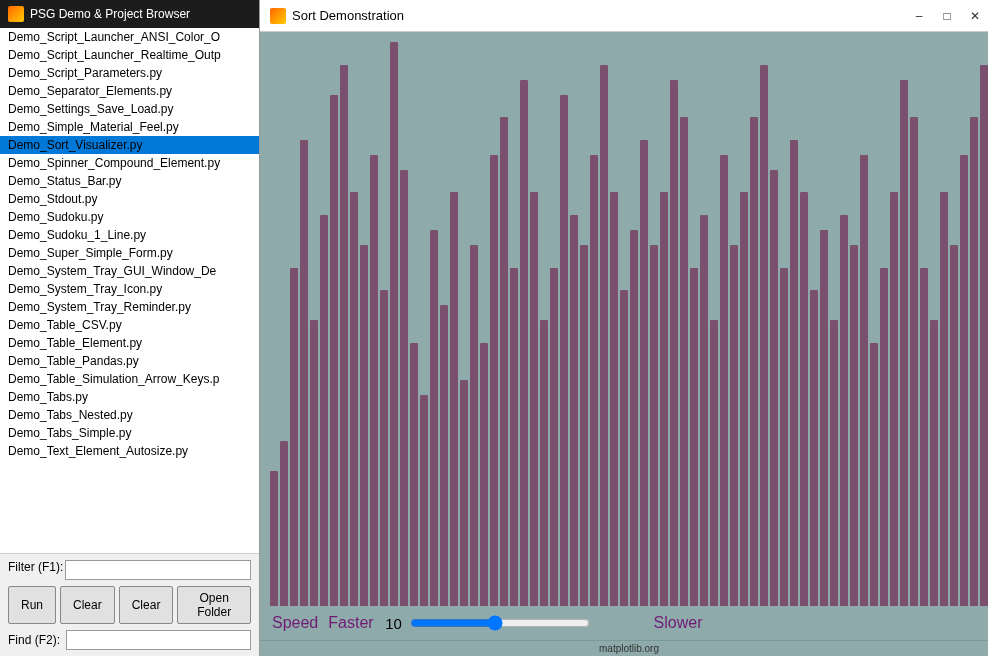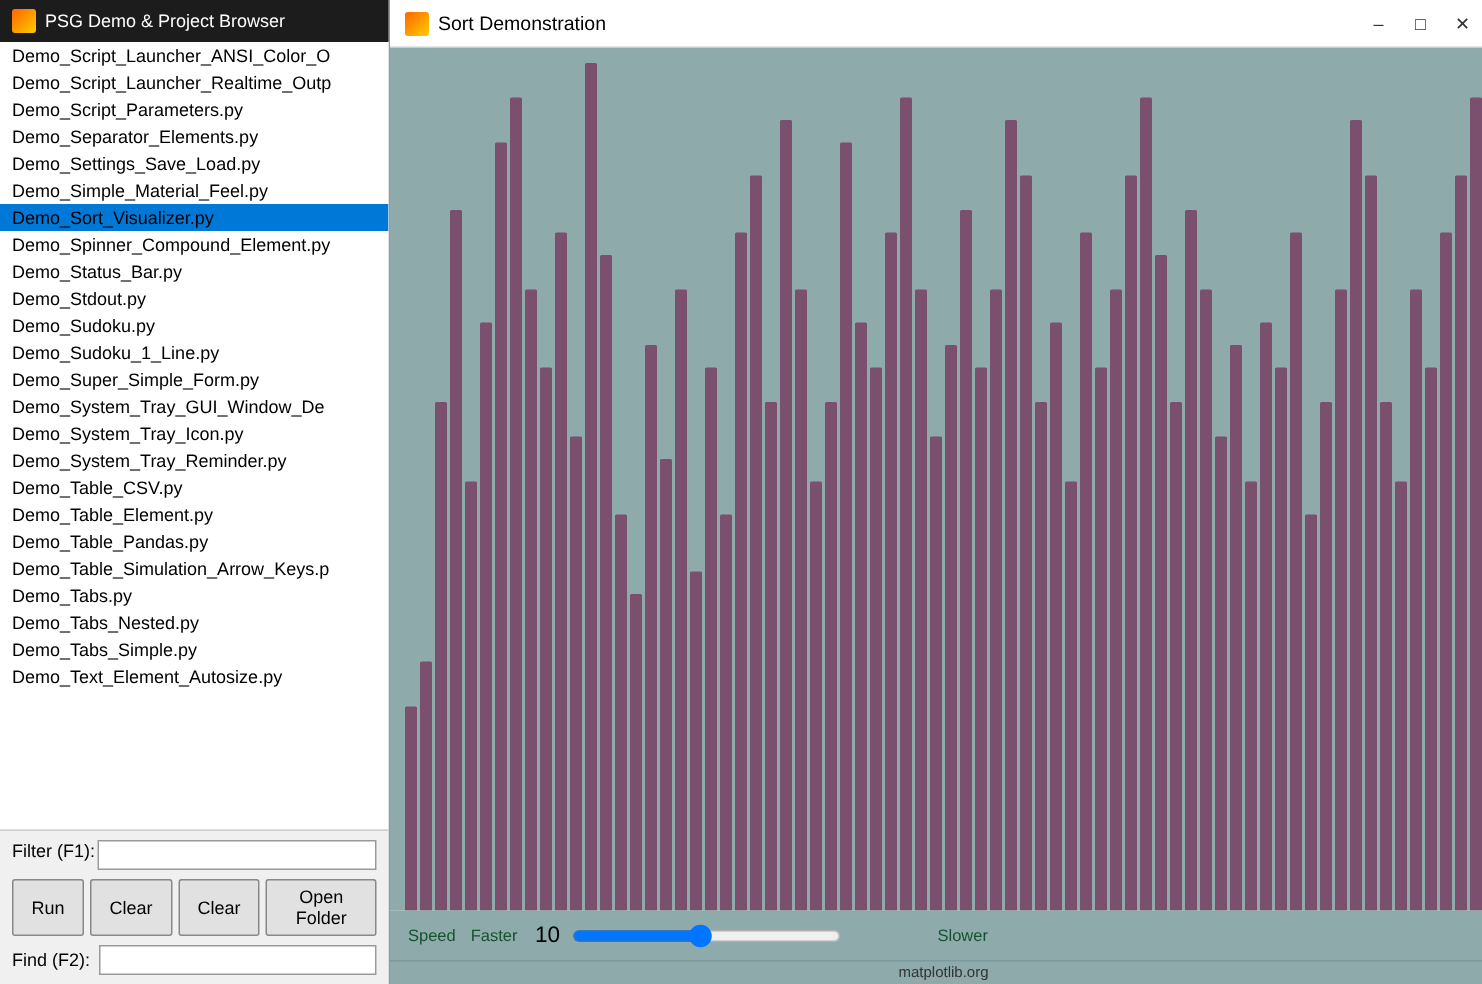--- a/index.html
+++ b/index.html
@@ -182,21 +182,21 @@
 
     .bottom-controls {
       background: #8faaaa;
       padding: 8px 12px;
       display: flex;
       align-items: center;
       gap: 10px;
       font-size: 13px;
     }
 
-    .speed-label { color: #14532d; font-size: 11px; }
+    .speed-label { color: #701a75; font-size: 16px; }
 
     .slider-container {
       display: flex;
       align-items: center;
       gap: 6px;
       flex: 1;
       max-width: 260px;
     }
 
     .speed-value-label {

